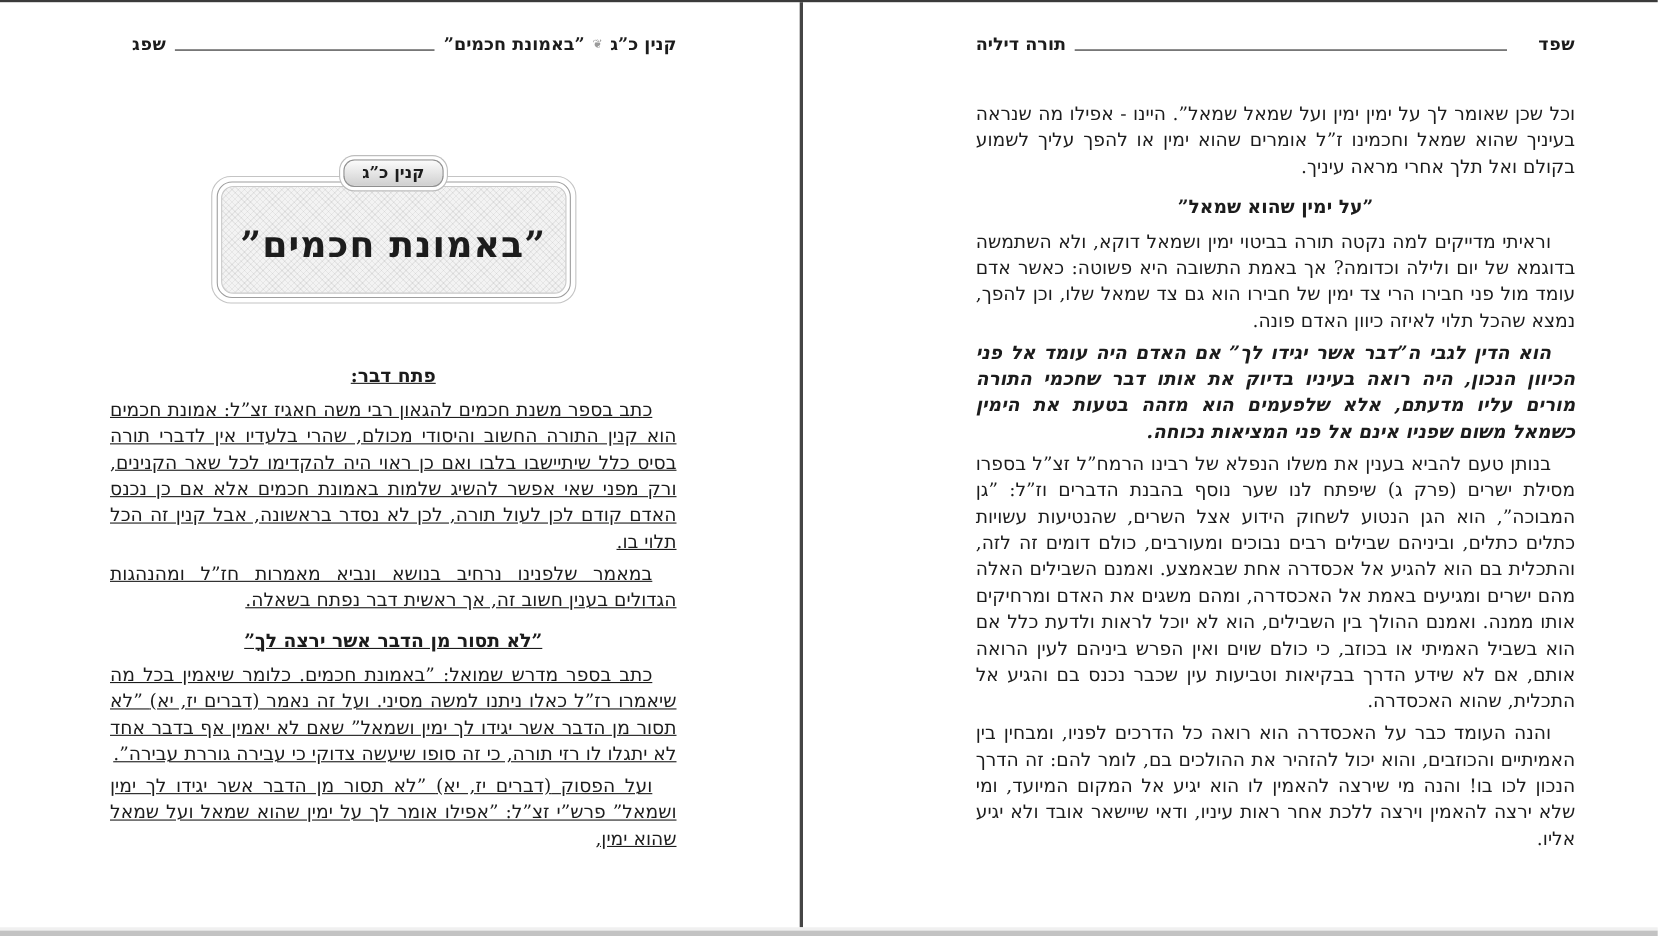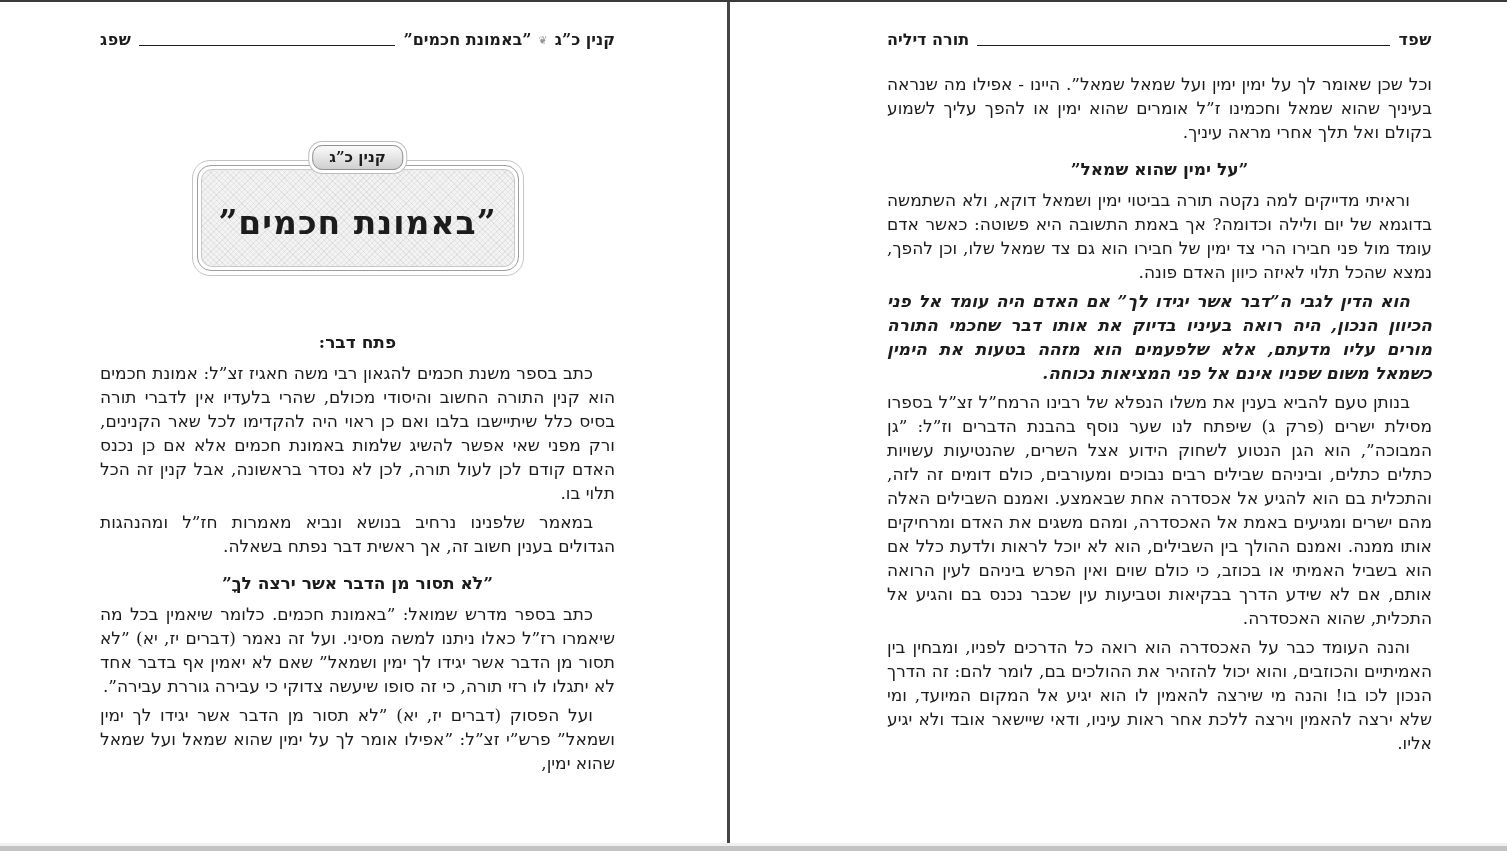--- a/index.html
+++ b/index.html
@@ -12,21 +12,21 @@
   .spine{position:absolute;top:2px;bottom:8px;left:727px;width:3px;background:#454545;}
   .bottom-strip{position:absolute;left:0;right:0;bottom:5px;height:3px;background:#f0f0f0;}
   .bottom-bar{position:absolute;left:0;right:0;bottom:0;height:5px;background:#c3c3c3;}
 
   .page{position:absolute;top:2px;bottom:8px;direction:rtl;box-sizing:border-box;}
   .page-left{left:0;width:727px;padding:26px 112px 0 100px;}
   .page-right{left:730px;width:777px;padding:26px 75px 0 157px;}
 
   .running-head{display:flex;align-items:center;font-weight:bold;font-size:16px;height:22px;white-space:nowrap;}
   .running-head .rule{flex:1;height:0;border-bottom:1.5px solid #1f1f1f;margin:0 8px;transform:translateY(6px);}
-  .pagenum{letter-spacing:0.5px;}
+  .pagenum{letter-spacing:0.5px;margin-left:20px;}
   .head-group{display:inline-flex;align-items:center;gap:7px;}
   .head-ornament{color:#9a9a9a;font-size:11px;transform:translateY(1px);}
 
   .ornament{margin:110px auto 0;width:332px;position:relative;}
   .ornament-tab{
     position:absolute;top:-15px;right:50%;transform:translateX(50%);z-index:3;
     background:linear-gradient(#fbfbfb,#cfcfcf);
     border:1px solid #8f8f8f;border-radius:10px;
     padding:2px 16px 3px;font-weight:bold;font-size:15px;
     box-shadow:0 0 0 3px #ffffff,0 0 0 4px #bdbdbd;
@@ -37,22 +37,22 @@
     border:1px solid #c9c9c9;border-radius:11px;height:96px;
     display:flex;align-items:center;justify-content:center;
     background-color:#f3f3f3;
     background-image:
       repeating-linear-gradient(45deg,rgba(0,0,0,0.055) 0,rgba(0,0,0,0.055) 1px,transparent 1px,transparent 4px),
       repeating-linear-gradient(-45deg,rgba(0,0,0,0.055) 0,rgba(0,0,0,0.055) 1px,transparent 1px,transparent 4px);
   }
   .ornament-title{font-size:33px;font-weight:bold;letter-spacing:1px;padding-top:8px;}
 
   .body-text{font-size:17px;line-height:24px;text-align:justify;text-justify:inter-word;}
-  .body-left{margin-top:54px;}
-  .body-right{margin-top:22px;}
+  .body-left{margin-top:54px;text-decoration:underline;}
+  .body-right{margin-top:42px;}
   .body-text p{margin:0 0 5px;}
   p.heading{font-weight:bold;text-align:center;text-indent:0;margin:13px 0 7px;}
   p.para{text-indent:22px;}
   p.para-bold{text-indent:22px;font-weight:bold;font-style:italic;}
   p.no-indent{text-indent:0;}
   .ref{font-size:17px;}
 </style>
 </head>
 <body>
 

